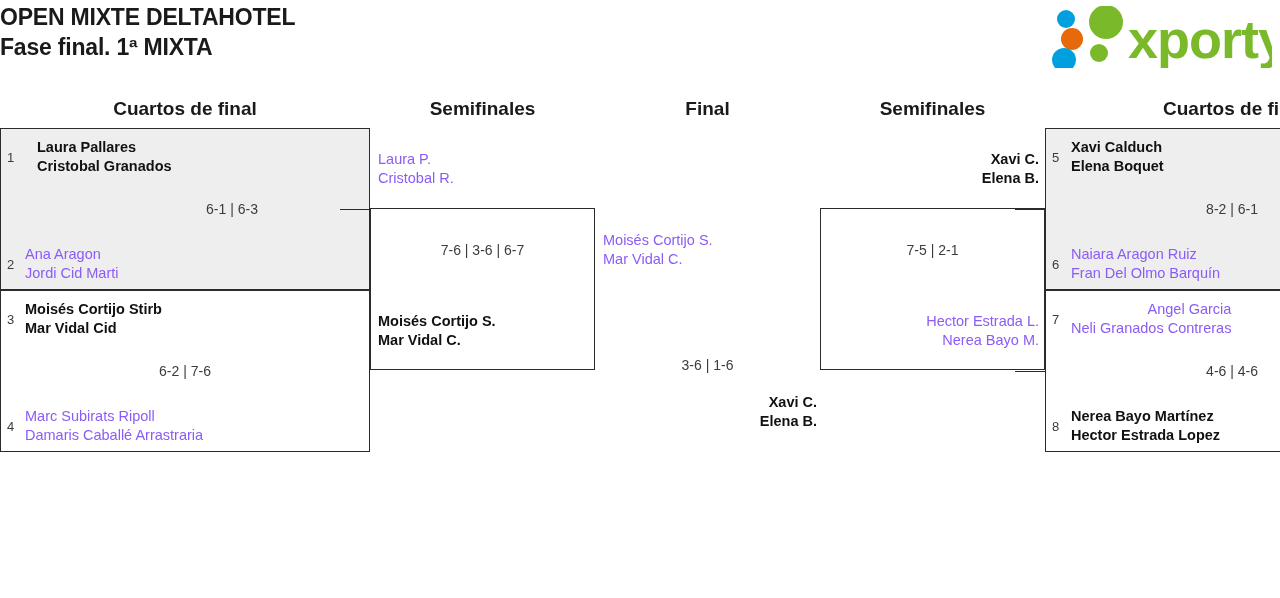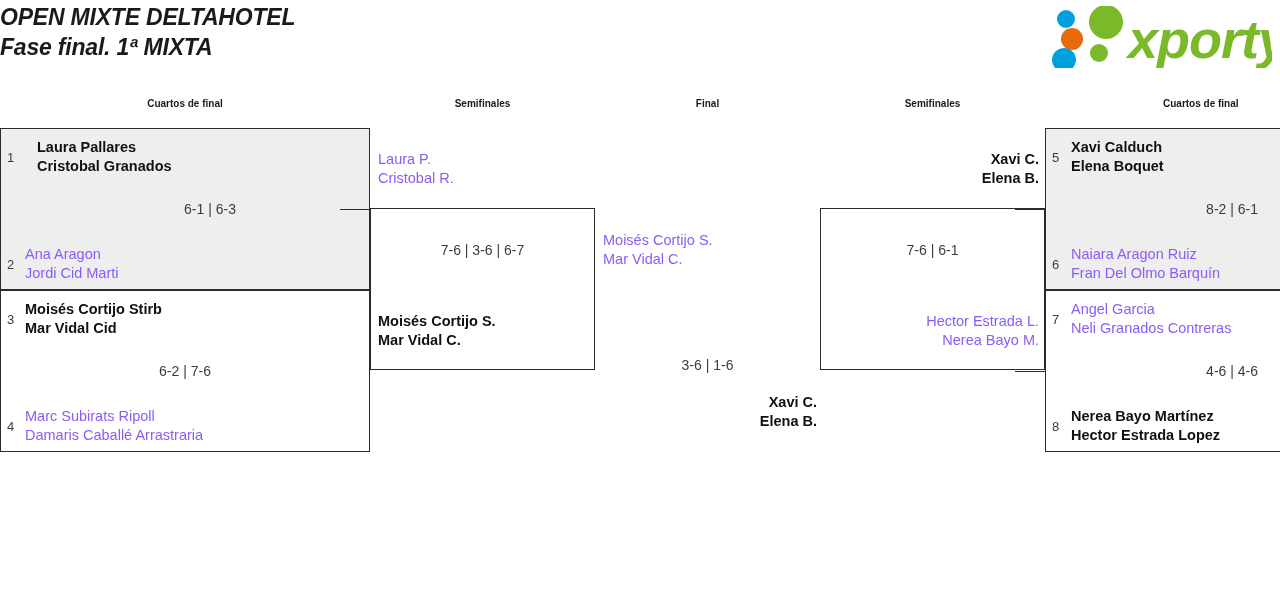--- a/index.html
+++ b/index.html
@@ -16,21 +16,20 @@
     color: #1a1a1a;
     -webkit-font-smoothing: antialiased;
   }
 
   
   #tournament-header {
     position: absolute;
     left: 0; top: 0;
     width: 1280px;
     height: 90px;
-    font-style: italic;
   }
   #title-block {
     position: absolute;
     left: 0; top: 2px;
   }
   .title-line1 {
     font-size: 23px;
     font-weight: bold;
     line-height: 30px;
     letter-spacing: -0.2px;
@@ -49,21 +48,21 @@
     position: absolute;
     right: 8px; top: 6px;
     width: 226px;
     height: 62px;
   }
   #brand-logo svg { display: block; }
 
   
   .round-header {
     position: absolute;
-    font-size: 10px;
+    font-size: 19px;
     font-weight: bold;
     color: #1a1a1a;
     white-space: nowrap;
     top: 98px;
     text-align: center;
   }
   #round-header-0 { left: 0px;    width: 370px; }
   #round-header-1 { left: 370px;  width: 225px; }
   #round-header-2 { left: 595px;  width: 225px; }
   #round-header-3 { left: 820px;  width: 225px; }
@@ -144,21 +143,21 @@
 <div class="round-header" id="round-header-2">Final</div>
 <div class="round-header" id="round-header-3">Semifinales</div>
 <div class="round-header" id="round-header-4">Cuartos de final</div>
 
 <div class="match-box shaded" style="left:0px; top:128px; width:370px; height:162px;"></div>
 <div class="seed" style="left:7px; top:148px;">1</div>
 <div class="team winner" style="left:37px; top:138px;">
   <span class="line">Laura Pallares</span>
   <span class="line">Cristobal Granados</span>
 </div>
-<div class="score center" style="left:0px; top:201px; width:420px;">6-1 | 6-3</div>
+<div class="score center" style="left:0px; top:201px; width:420px;padding-left:22px;">6-1 | 6-3</div>
 <div class="seed" style="left:7px; top:255px;">2</div>
 <div class="team" style="left:25px; top:245px;">
   <span class="line">Ana Aragon</span>
   <span class="line">Jordi Cid Marti</span>
 </div>
 
 <div class="match-box plain" style="left:0px; top:290px; width:370px; height:162px;"></div>
 <div class="seed" style="left:7px; top:310px;">3</div>
 <div class="team winner" style="left:25px; top:300px;">
   <span class="line">Moisés Cortijo Stirb</span>
@@ -191,21 +190,21 @@
 <div class="team winner align-right" style="left:595px; top:393px; width:222px;">
   <span class="line">Xavi C.</span>
   <span class="line">Elena B.</span>
 </div>
 
 <div class="team winner align-right" style="left:820px; top:150px; width:219px;">
   <span class="line">Xavi C.</span>
   <span class="line">Elena B.</span>
 </div>
 <div class="match-box plain" style="left:820px; top:208px; width:225px; height:162px;"></div>
-<div class="score center" style="left:820px; top:242px; width:225px;">7-6 | 6-1</div>
+<div class="score center" style="left:820px; top:242px; width:225px;">7-5 | 2-1</div>
 <div class="team align-right" style="left:820px; top:312px; width:219px;">
   <span class="line">Hector Estrada L.</span>
   <span class="line">Nerea Bayo M.</span>
 </div>
 
 <div class="match-box shaded" style="left:1045px; top:128px; width:240px; height:162px;"></div>
 <div class="seed" style="left:1052px; top:148px;">5</div>
 <div class="team winner" style="left:1071px; top:138px;">
   <span class="line">Xavi Calduch</span>
   <span class="line">Elena Boquet</span>
@@ -214,21 +213,21 @@
 <div class="seed" style="left:1052px; top:255px;">6</div>
 <div class="team" style="left:1071px; top:245px;">
   <span class="line">Naiara Aragon Ruiz</span>
   <span class="line">Fran Del Olmo Barquín</span>
 </div>
 
 <div class="match-box plain" style="left:1045px; top:290px; width:240px; height:162px;"></div>
 <div class="connector" style="left:1015px; top:209px; width:30px;"></div>
 <div class="connector" style="left:1015px; top:371px; width:30px;"></div>
 <div class="seed" style="left:1052px; top:310px;">7</div>
-<div class="team" style="left:1071px; top:300px;">
+<div class="team" style="left:1071px; top:300px;text-align:right;">
   <span class="line">Angel Garcia</span>
   <span class="line">Neli Granados Contreras</span>
 </div>
 <div class="score right" style="left:1045px; top:363px; width:213px;">4-6 | 4-6</div>
 <div class="seed" style="left:1052px; top:417px;">8</div>
 <div class="team winner" style="left:1071px; top:407px;">
   <span class="line">Nerea Bayo Martínez</span>
   <span class="line">Hector Estrada Lopez</span>
 </div>
 

